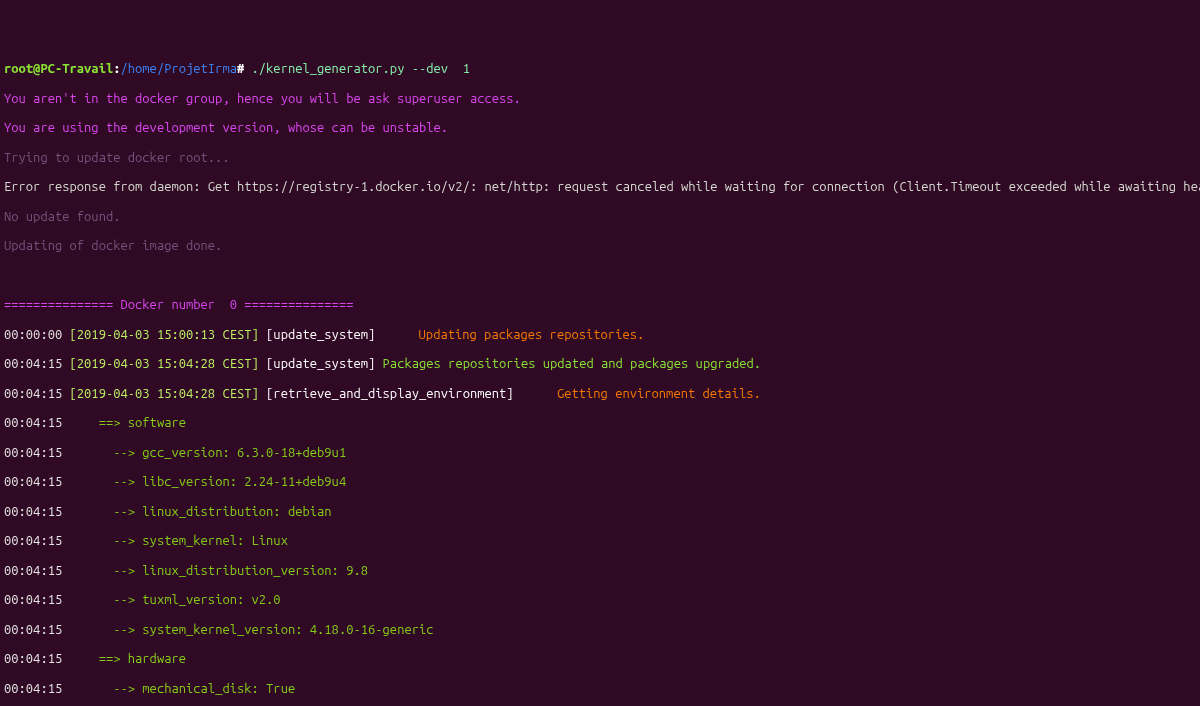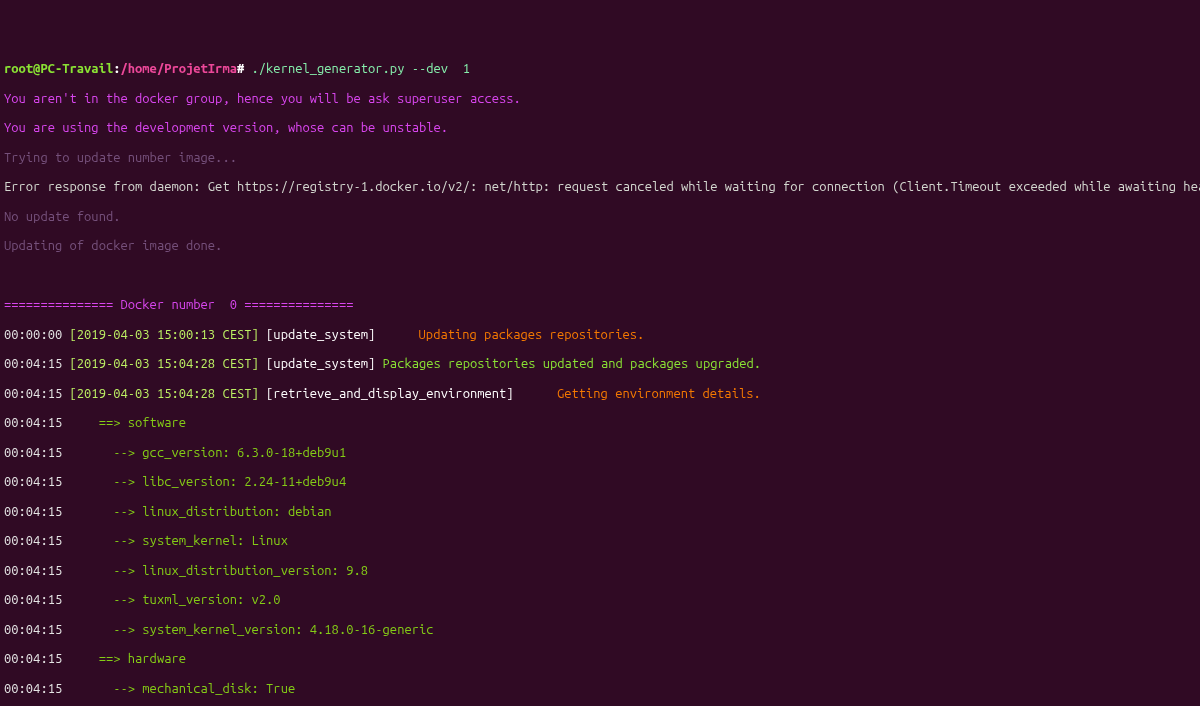--- a/index.html
+++ b/index.html
@@ -14,39 +14,39 @@
     width: 1200px;
     height: 706px;
     overflow: hidden;
   }
   .line { display: block; }
   .yellow { color: #d946ef; }
   .purple { color: #75507b; }
   .brightcyan { color: #d946ef; }
   .white { color: #d3d7cf; }
   .prompt-user { color: #8ae234; font-weight: bold; }
-  .prompt-path { color: #ec4899; font-weight: bold; }
+  .prompt-path { color: #3b82f6; font-weight: normal; }
   .prompt-sep { color: #ffffff; font-weight: bold; }
   .cmd { color: #86efac; }
   .elapsed { color: #e5e5e5; }
   .ts { color: #bef264; }
   .func { color: #ffffff; }
   .msggreen { color: #8ae234; }
   .msgorange { color: #f57900; padding-left: 36px; }
   .msgwhite { color: #84cc16; }
 </style>
 </head>
 <body>
 
 
 
 <span class="line"><span class="prompt-user">root@PC-Travail</span><span class="prompt-sep">:</span><span class="prompt-path">/home/ProjetIrma</span><span class="prompt-sep">#</span><span> </span><span class="cmd">./kernel_generator.py --dev  1</span></span>
 <span class="line yellow">You aren't in the docker group, hence you will be ask superuser access.</span>
 <span class="line yellow">You are using the development version, whose can be unstable.</span>
-<span class="line purple">Trying to update number image...</span>
+<span class="line purple">Trying to update docker root...</span>
 <span class="line white">Error response from daemon: Get https://registry-1.docker.io/v2/: net/http: request canceled while waiting for connection (Client.Timeout exceeded while awaiting headers)</span>
 <span class="line purple">No update found.</span>
 <span class="line purple">Updating of docker image done.</span>
 <span class="line"> </span>
 <span class="line brightcyan">=============== Docker number  0 ===============</span>
 <span class="line"><span class="elapsed">00:00:00</span> <span class="ts">[2019-04-03 15:00:13 CEST]</span> <span class="func">[update_system]</span> <span class="msgorange">Updating packages repositories.</span></span>
 <span class="line"><span class="elapsed">00:04:15</span> <span class="ts">[2019-04-03 15:04:28 CEST]</span> <span class="func">[update_system]</span> <span class="msggreen">Packages repositories updated and packages upgraded.</span></span>
 <span class="line"><span class="elapsed">00:04:15</span> <span class="ts">[2019-04-03 15:04:28 CEST]</span> <span class="func">[retrieve_and_display_environment]</span> <span class="msgorange">Getting environment details.</span></span>
 <span class="line"><span class="elapsed">00:04:15</span> <span class="msgwhite">    ==&gt; software</span></span>
 <span class="line"><span class="elapsed">00:04:15</span> <span class="msgwhite">      --&gt; gcc_version: 6.3.0-18+deb9u1</span></span>

